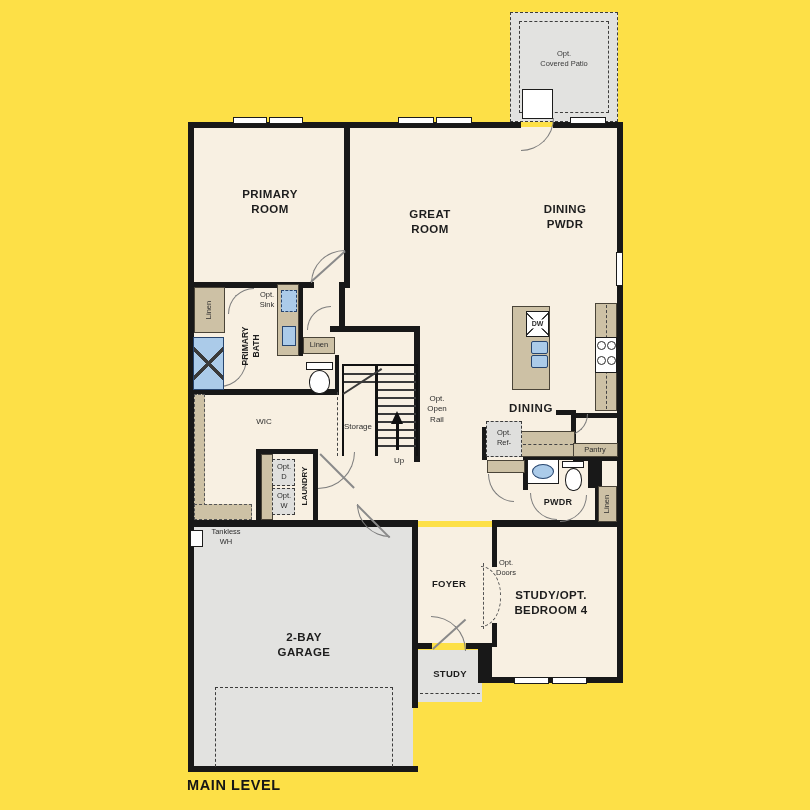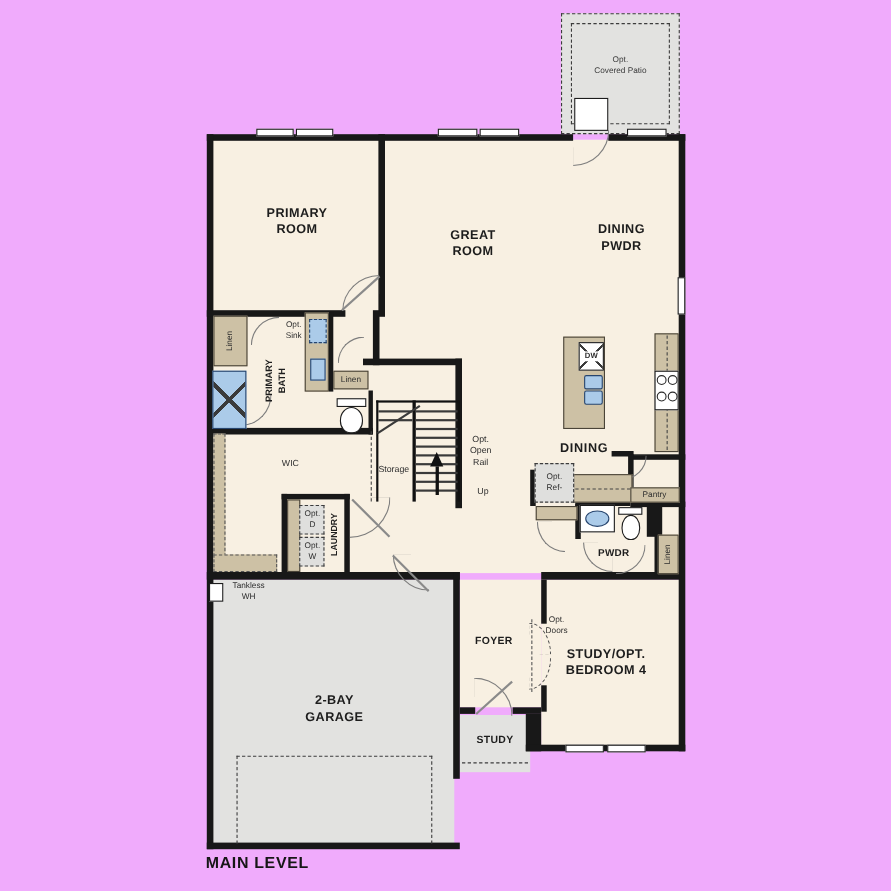--- a/index.html
+++ b/index.html
@@ -1,16 +1,16 @@
 <!DOCTYPE html>
 <html><head>
 <meta charset="utf-8">
 <style>
   html,body{margin:0;padding:0;background:#fff;}
-  .plan{position:relative;width:810px;height:810px;background:#f0abfc;overflow:hidden;
+  .plan{position:relative;width:810px;height:810px;background:#fde047;overflow:hidden;
         font-family:"Liberation Sans",sans-serif;}
   .abs{position:absolute;}
   .wall{position:absolute;background:#181818;}
   .fill-cream{position:absolute;background:#f8f0e2;}
   .fill-gray{position:absolute;background:#e2e2e0;}
   .tan{position:absolute;background:#cdc1a5;border:1px solid #4a4438;box-sizing:border-box;}
   .white-fix{position:absolute;background:#fff;border:1.4px solid #1c1c1c;box-sizing:border-box;}
   .blue-fix{position:absolute;background:#abcbe9;border:1.3px solid #27456e;box-sizing:border-box;}
   .window{position:absolute;background:#fff;border:1.2px solid #1c1c1c;box-sizing:border-box;}
   .arc{position:absolute;box-sizing:border-box;border:0 solid #7d7d7d;}
@@ -213,21 +213,21 @@
   <div class="lbl vert sm" style="left:209px;top:310px;">Linen</div>
   <div class="lbl sm" style="left:319px;top:345px;">Linen</div>
   <div class="lbl sm" style="left:267px;top:300px;">Opt.
 Sink</div>
 
   <div class="lbl sm8" style="left:264px;top:422px;">WIC</div>
   <div class="lbl sm8" style="left:358px;top:427px;">Storage</div>
   <div class="lbl sm8" style="left:437px;top:410px;">Opt.
 Open
 Rail</div>
-  <div class="lbl sm8" style="left:399px;top:447px;margin-left:40px;">Up</div>
+  <div class="lbl sm8" style="left:399px;top:461px;">Up</div>
 
   <div class="lbl vert mdd" style="left:305px;top:486px;font-size:8px;">LAUNDRY</div>
   <div class="dashedbox" style="left:272px;top:459px;width:23px;height:27px;background:#dfdfdd;border-width:1.2px;"></div>
   <div class="lbl sm" style="left:284px;top:472px;">Opt.
 D</div>
   <div class="dashedbox" style="left:272px;top:488px;width:23px;height:27px;background:#dfdfdd;border-width:1.2px;"></div>
   <div class="lbl sm" style="left:284px;top:501px;">Opt.
 W</div>
   <div class="lbl sm" style="left:226px;top:537px;">Tankless
 WH</div>

